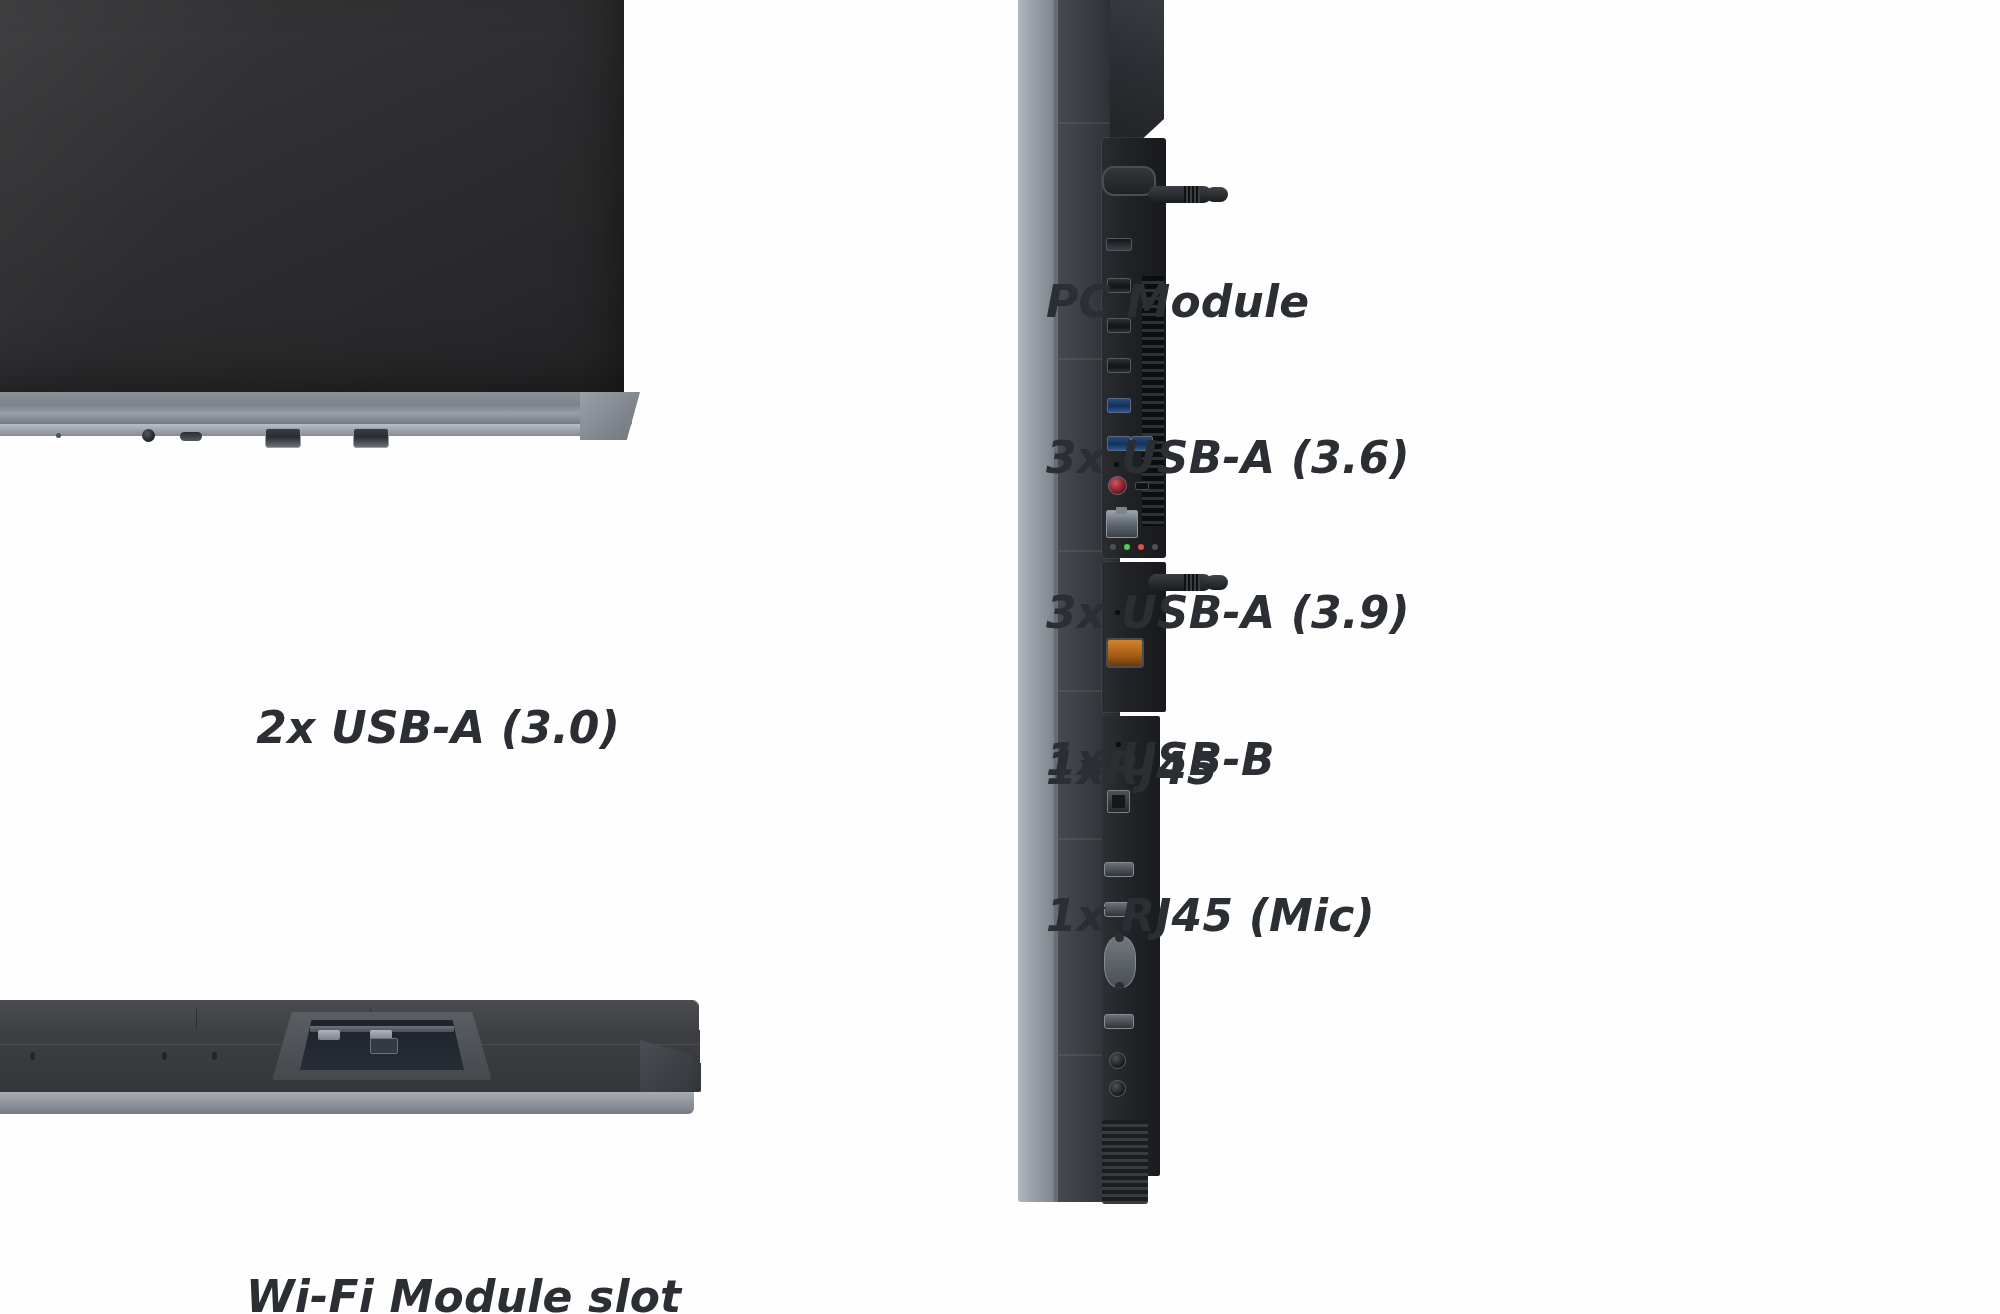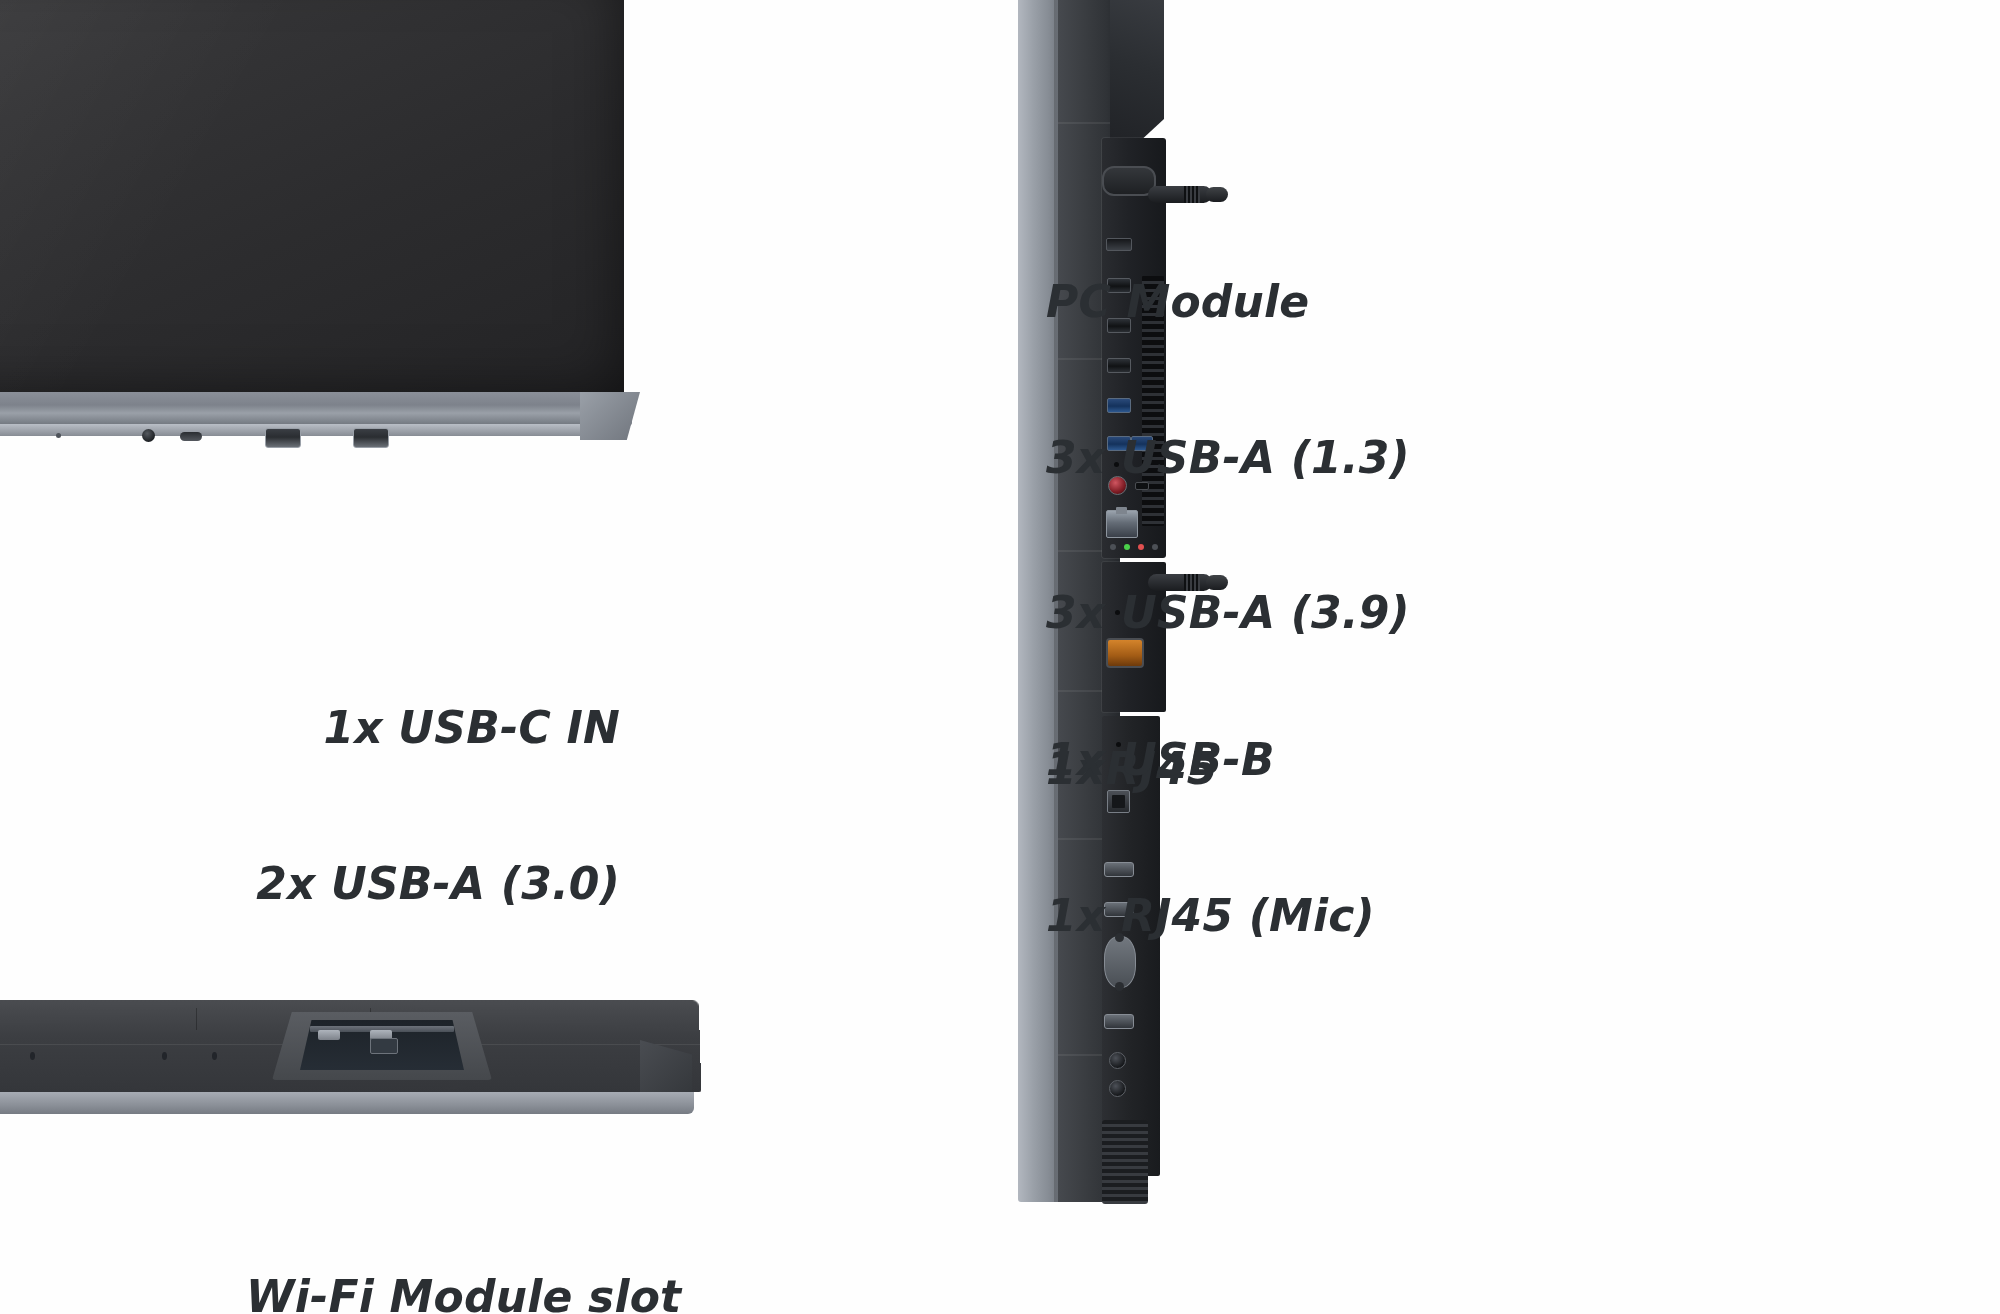--- a/index.html
+++ b/index.html
@@ -359,31 +359,30 @@
     <div class="p-hdmi-big" style="top:872px"></div>
     <div class="p-hdmi-big" style="top:912px"></div>
     <div class="p-vga" style="top:946px"></div>
     <div class="p-hdmi-big" style="top:1024px"></div>
     <div class="port p-jack-blk" style="top:1062px"></div>
     <div class="port p-jack-blk" style="top:1090px"></div>
     <div class="speaker"></div>
   </div>
 
   <div class="anno" id="usb-label">
-    <span class="ln">1x USB-C IN</span>
     <span class="ln">2x USB-A (3.0)</span>
   </div>
 
   <div class="anno" id="wifi-label">
     <span class="ln">Wi-Fi Module slot</span>
   </div>
 
   <div class="anno" id="pc-module-label">
     <span class="ln">PC Module</span>
-    <span class="ln">3x USB-A (1.3)</span>
+    <span class="ln">3x USB-A (3.6)</span>
     <span class="ln">3x USB-A (3.9)</span>
     <span class="ln">1xRJ45</span>
   </div>
 
   <div class="anno" id="display-label">
     <span class="ln">1x USB-B</span>
     <span class="ln">1x RJ45 (Mic)</span>
     
     
     

